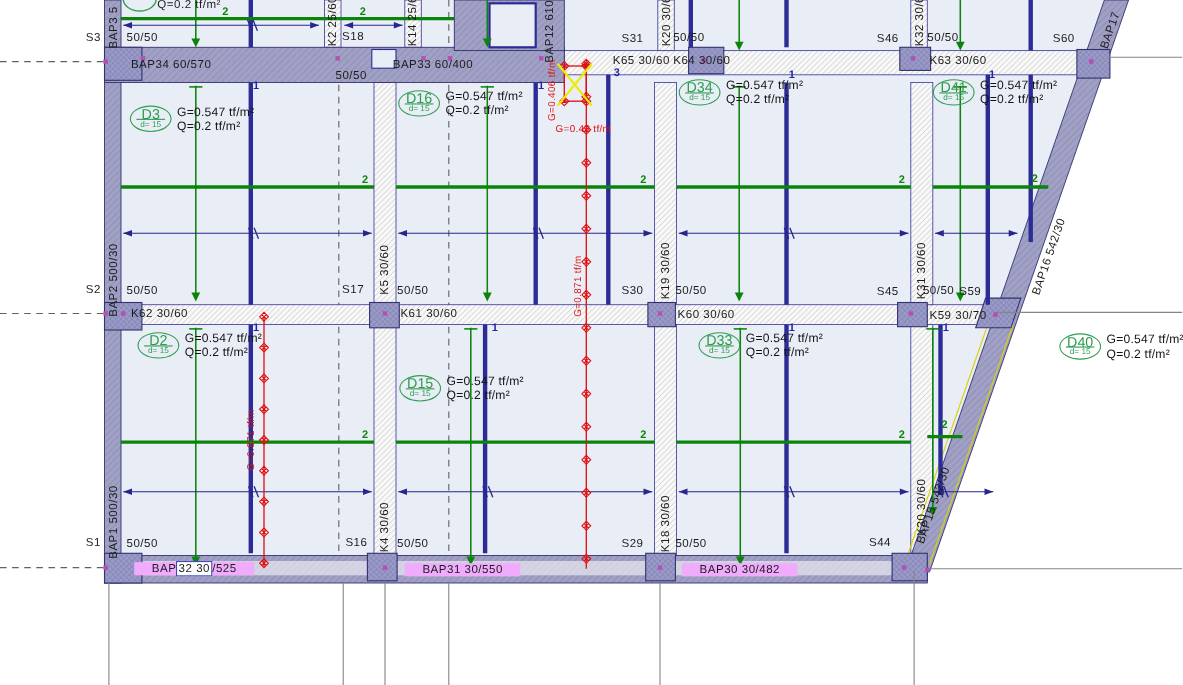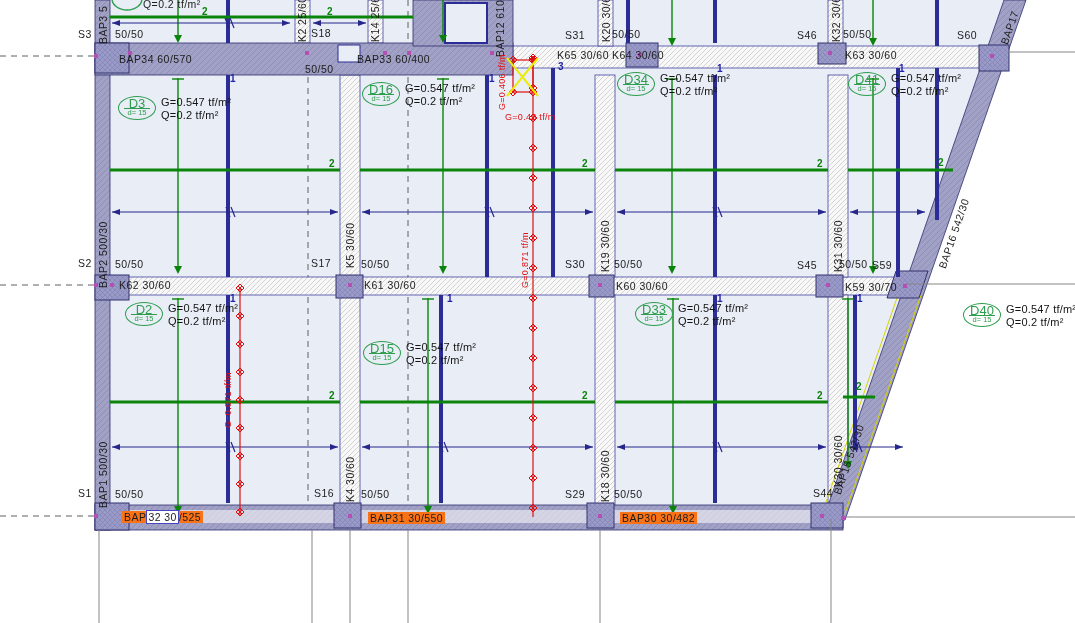--- a/index.html
+++ b/index.html
@@ -1,21 +1,21 @@
 <!DOCTYPE html>
 <html><head>
 <meta charset="utf-8">
 <style>
   html,body{margin:0;padding:0;background:#ffffff;width:1075px;height:623px;overflow:hidden;
     font-family:"Liberation Sans",sans-serif;}
   #plan{position:absolute;left:0;top:0;width:1075px;height:573px;}
   svg{position:absolute;left:0;top:0;}
   .lbl{position:absolute;font-size:10.5px;line-height:12px;color:#1c1c1c;white-space:nowrap;
     letter-spacing:.45px;}
-  .wbg{background:#f97316;padding:0 2px;}
+  .wbg{background:#f0abfc;padding:0 16px;}
   .rotl{transform-origin:0 0;}
   .num{position:absolute;font-size:10px;line-height:10px;font-weight:bold;white-space:nowrap;}
   .one{color:#2323a8;}
   .two{color:#0a840a;}
   .three{color:#2323a8;}
   .redtxt{position:absolute;font-size:9px;line-height:9px;color:#e01010;white-space:nowrap;
     transform-origin:0 0;letter-spacing:.3px;}
   .tag{position:absolute;display:flex;gap:5px;align-items:flex-start;}
   .tag-ell{width:36px;height:22px;border:1.4px solid #2f9e4f;border-radius:50%;display:flex;
     flex-direction:column;align-items:center;justify-content:center;color:#2f9e4f;
@@ -338,21 +338,21 @@
       <div class="lbl" style="left: 119px; top: 279px;">K62 30/60</div>
       <div class="lbl" style="left: 364px; top: 279px;">K61 30/60</div>
       <div class="lbl" style="left: 616px; top: 280px;">K60 30/60</div>
       <div class="lbl" style="left: 845px; top: 281px;">K59 30/70</div>
       <div class="lbl" style="left: 78px; top: 487px;">S1</div>
       <div class="lbl" style="left: 115px; top: 488px;">50/50</div>
       <div class="lbl" style="left: 314px; top: 487px;">S16</div>
       <div class="lbl" style="left: 361px; top: 488px;">50/50</div>
       <div class="lbl" style="left: 565px; top: 488px;">S29</div>
       <div class="lbl" style="left: 614px; top: 488px;">50/50</div>
-      <div class="lbl" style="left: 790px; top: 487px; margin-left: 23px;">S44</div>
+      <div class="lbl" style="left: 790px; top: 487px;">S44</div>
       <div class="lbl wbg" style="left: 368px; top: 512px;">BAP31 30/550</div>
       <div class="lbl wbg" style="left: 620px; top: 512px;">BAP30 30/482</div>
       <div class="lbl rotl" style="left: 97px; top: 44px; transform: rotate(-90deg);">BAP3 5</div>
       <div class="lbl rotl" style="left: 97px; top: 288px; transform: rotate(-90deg);">BAP2 500/30</div>
       <div class="lbl rotl" style="left: 97px; top: 508px; transform: rotate(-90deg);">BAP1 500/30</div>
       <div class="lbl rotl" style="left: 344px; top: 268px; transform: rotate(-90deg);">K5 30/60</div>
       <div class="lbl rotl" style="left: 344px; top: 502px; transform: rotate(-90deg);">K4 30/60</div>
       <div class="lbl rotl" style="left: 599px; top: 272px; transform: rotate(-90deg);">K19 30/60</div>
       <div class="lbl rotl" style="left: 599px; top: 502px; transform: rotate(-90deg);">K18 30/60</div>
       <div class="lbl rotl" style="left: 832px; top: 272px; transform: rotate(-90deg);">K31 30/60</div>

